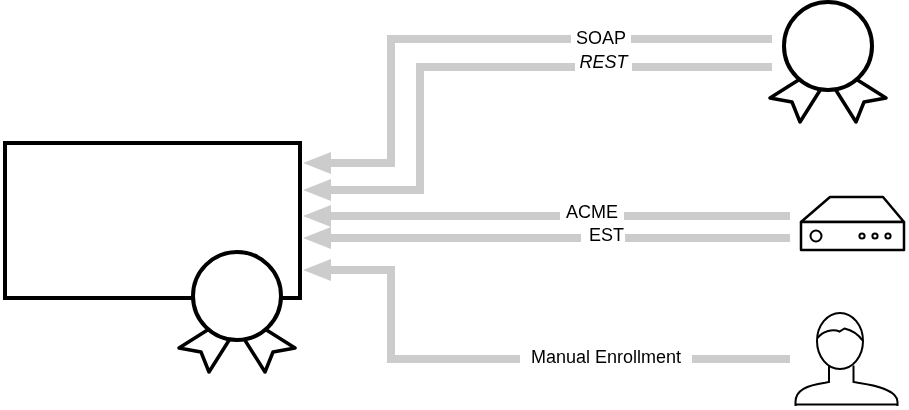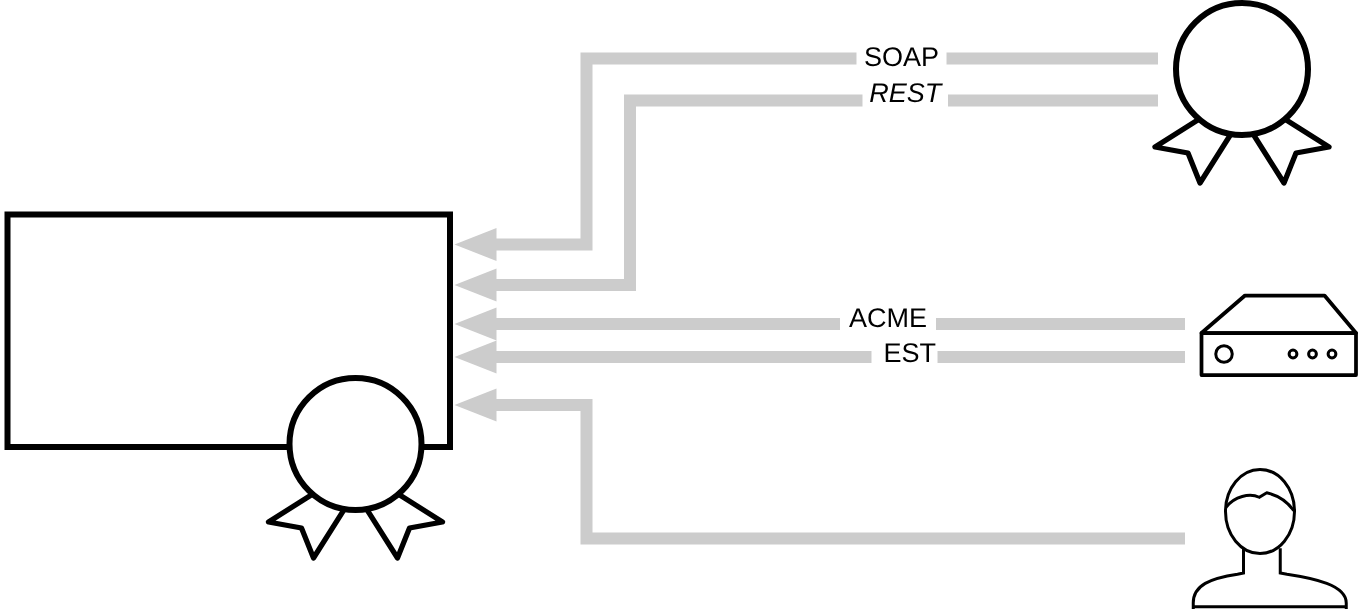--- a/index.html
+++ b/index.html
@@ -87,14 +87,15 @@
       <path class="person" d="M829,365.5 L829,382 L825,382.8 C807,385.5 795.5,390 795.5,402 L795.5,406"></path>
       <path class="person" d="M853.5,365.5 L853.5,382 L858,382.8 C876,385.5 897.5,390 897.5,402 L897.5,406"></path>
       <line x1="795.5" y1="404.5" x2="897.5" y2="404.5" class="person"></line>
     </g>
   </svg>
 
   <div class="edge-label lbl-soap">SOAP</div>
   <div class="edge-label lbl-rest">REST</div>
   <div class="edge-label lbl-acme">ACME</div>
   <div class="edge-label lbl-est">EST</div>
+  <div class="edge-label lbl-manual">Manual Enrollment</div>
 
 </div>
 
 </body></html>

